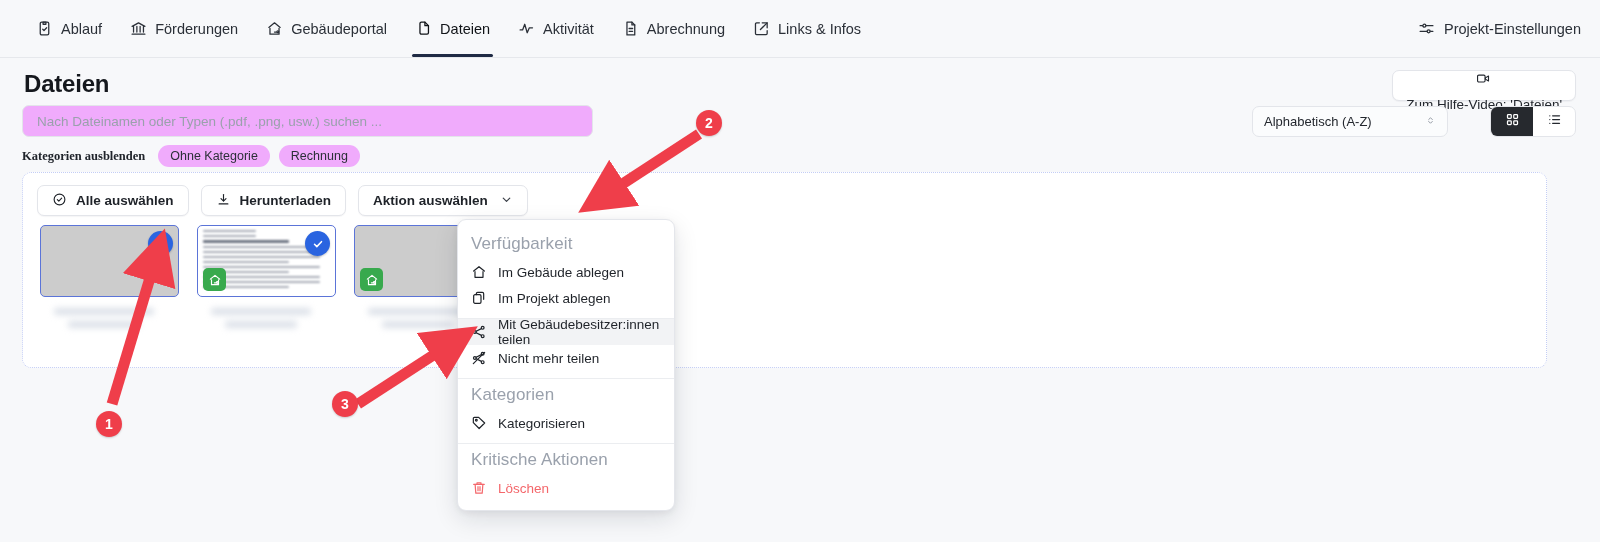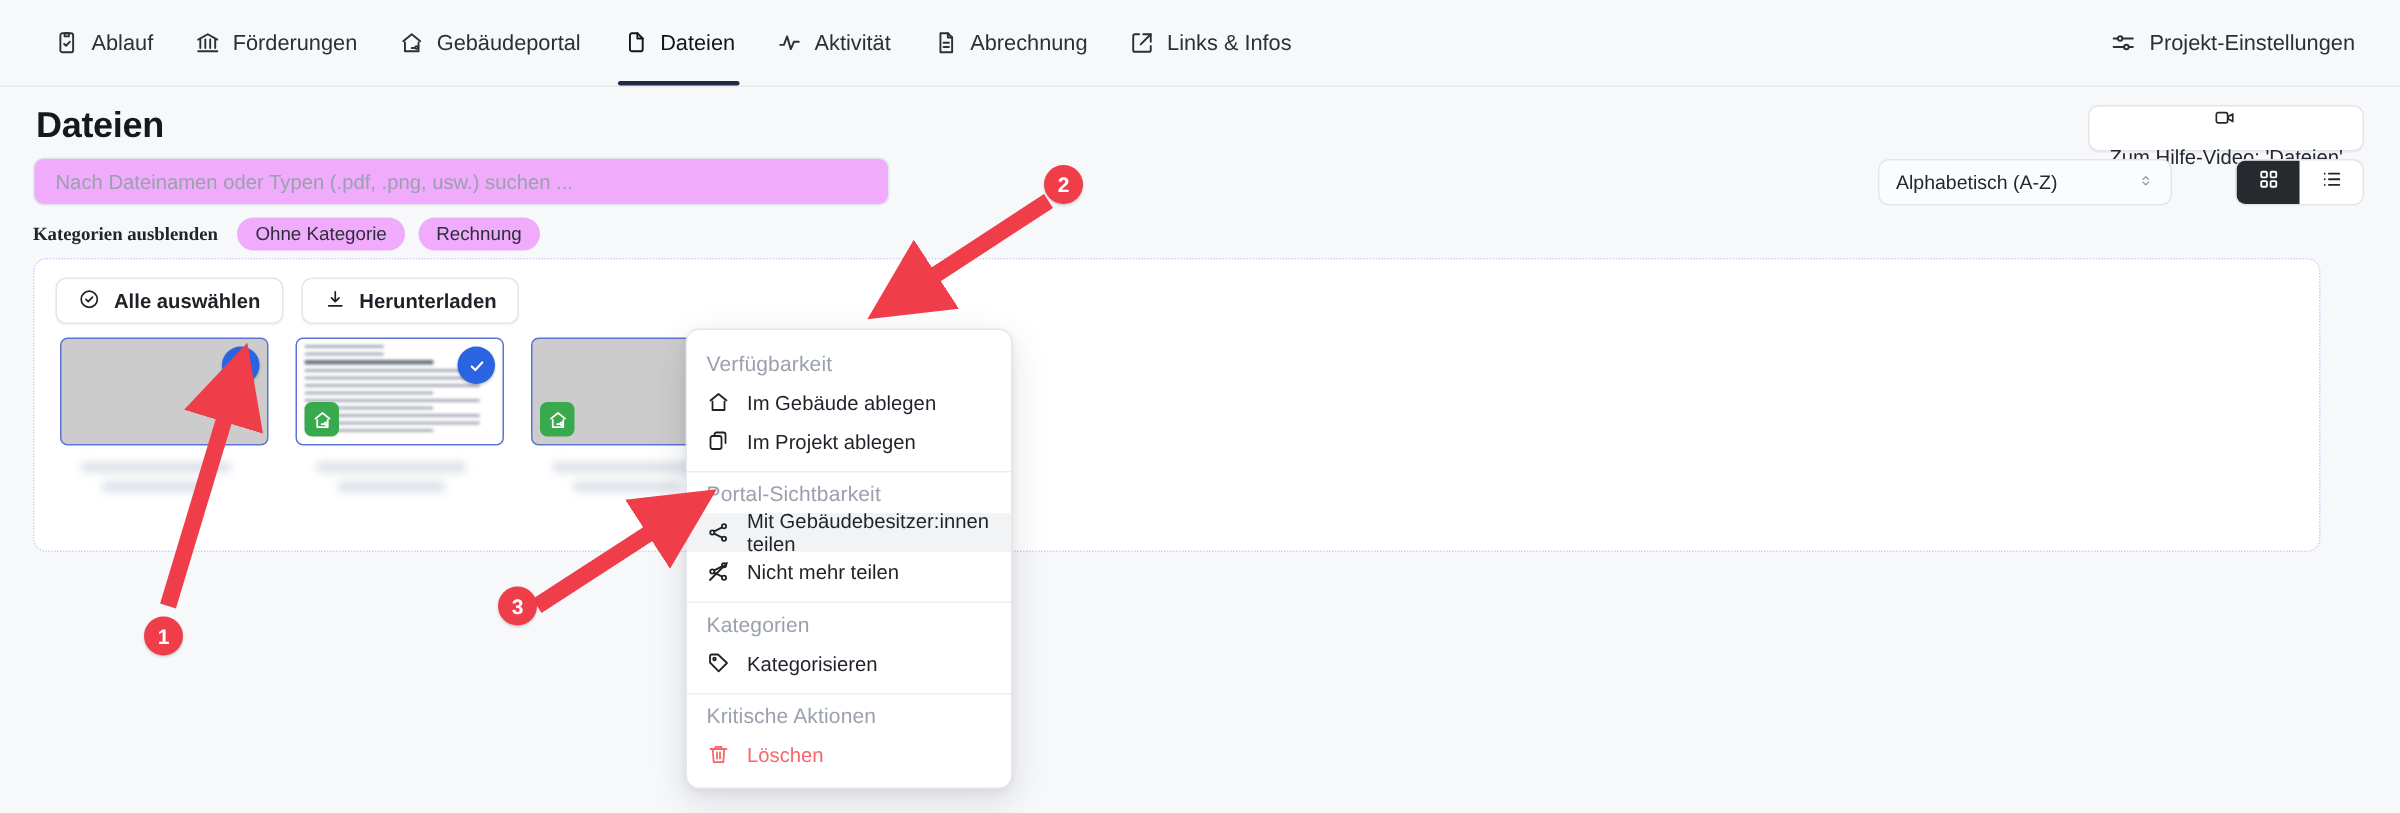--- a/index.html
+++ b/index.html
@@ -26,21 +26,21 @@
     position:relative;white-space:nowrap;
   }
   .nav-item.active{color:#111418;font-weight:400;}
   .nav-item.active:after{
     content:"";position:absolute;left:11px;right:11px;bottom:0;height:2.5px;
     background:#1f2a44;border-radius:2px;
   }
   .nav-ico{width:17px;height:17px;display:inline-block;flex:none;}
   .nav-ico svg{display:block;}
   .topnav-right{
-    margin-left:auto;margin-right:30px;display:flex;align-items:center;gap:9px;
+    margin-left:auto;margin-right:19px;display:flex;align-items:center;gap:9px;
     font-size:14.5px;color:#2b3038;
   }
   
   .page-title{
     position:absolute;left:24px;top:70px;
     font-size:24px;font-weight:700;color:#15181d;letter-spacing:-0.2px;
   }
   .helpvideo{
     position:absolute;right:24px;top:70px;
     height:29px;display:flex;align-items:center;gap:9px;
@@ -127,21 +127,21 @@
   .fname .fl.a{width:72%;margin-left:10%;}
   .fname .fl.b{width:52%;margin-left:20%;}
   
   .dropdown{
     position:absolute;left:457px;top:219px;width:218px;
     background:#ffffff;border:1px solid #e4e6eb;border-radius:9px;
     box-shadow:0 8px 24px rgba(16,24,40,.12), 0 2px 6px rgba(16,24,40,.06);
     padding:8px 0 9px 0;box-sizing:border-box;
   }
   .dd-label{
-    font-size:14px;color:#9aa1ac;padding:6px 13px 5px 13px;letter-spacing:.1px;
+    font-size:17px;color:#9aa1ac;padding:6px 13px 5px 13px;letter-spacing:.1px;
   }
   .dd-item{
     display:flex;align-items:center;gap:11px;
     height:26px;padding:0 13px;margin:0 0px;
     font-size:13.5px;color:#1f2329;
   }
   .dd-item.hover{background:#f2f3f5;}
   .dd-item.danger{color:#f4676b;}
   .dd-sep{height:1px;background:#ebedf0;margin:7px 0 0 0;}
   .dd-ico{width:16px;height:16px;flex:none;display:block;}
@@ -320,20 +320,28 @@
       <span>
         <svg viewBox="0 0 24 24" fill="none" stroke="#1e2228" stroke-width="1.8" stroke-linecap="round" stroke-linejoin="round" width="15" height="15">
           <path d="M12 4v10"></path>
             <path d="M8 10.5l4 4 4-4"></path>
             <path d="M5 19h14"></path>
         </svg>
       </span>
       <span>Herunterladen</span>
     </div>
 
+    <div class="tb-btn">
+      <span>Aktion auswählen</span>
+      <span class="chev">
+        <svg viewBox="0 0 24 24" fill="none" stroke="#3b4048" stroke-width="2.2" stroke-linecap="round" stroke-linejoin="round" width="13" height="13">
+            <path d="M6 9.5l6 6 6-6"></path>
+          </svg>
+      </span>
+    </div>
   </div>
 
   <div class="cards">
 
     <div class="card">
       <div class="thumb">
         <div class="checkbadge">
           <svg viewBox="0 0 24 24" fill="none" stroke="#ffffff" stroke-width="2.6" stroke-linecap="round" stroke-linejoin="round" width="14" height="14">
               <path d="M6 12.5l4 4 8-8.5"></path>
             </svg>
@@ -417,21 +425,20 @@
     <span class="dd-ico">
       <svg viewBox="0 0 24 24" fill="none" stroke="#1f2329" stroke-width="1.8" stroke-linecap="round" stroke-linejoin="round" width="16" height="16">
         <rect x="4" y="7" width="11" height="13" rx="2"></rect>
           <path d="M8 7V5.5A2 2 0 0 1 10 3.5h7a2 2 0 0 1 2 2V14"></path>
       </svg>
     </span>
     <span>Im Projekt ablegen</span>
   </div>
 
   <div class="dd-sep"></div>
-  <div class="dd-label">Portal-Sichtbarkeit</div>
   <div class="dd-item hover">
     <span class="dd-ico">
       <svg viewBox="0 0 24 24" fill="none" stroke="#1f2329" stroke-width="1.8" stroke-linecap="round" stroke-linejoin="round" width="16" height="16">
         <circle cx="17.5" cy="5.8" r="2.1"></circle>
           <circle cx="17.5" cy="18.2" r="2.1"></circle>
           <circle cx="5.8" cy="12" r="2.1"></circle>
         <path d="M7.7 10.9l7.9-4M7.7 13.1l7.9 4"></path>
       </svg>
     </span>
     <span>Mit Gebäudebesitzer:innen teilen</span>

